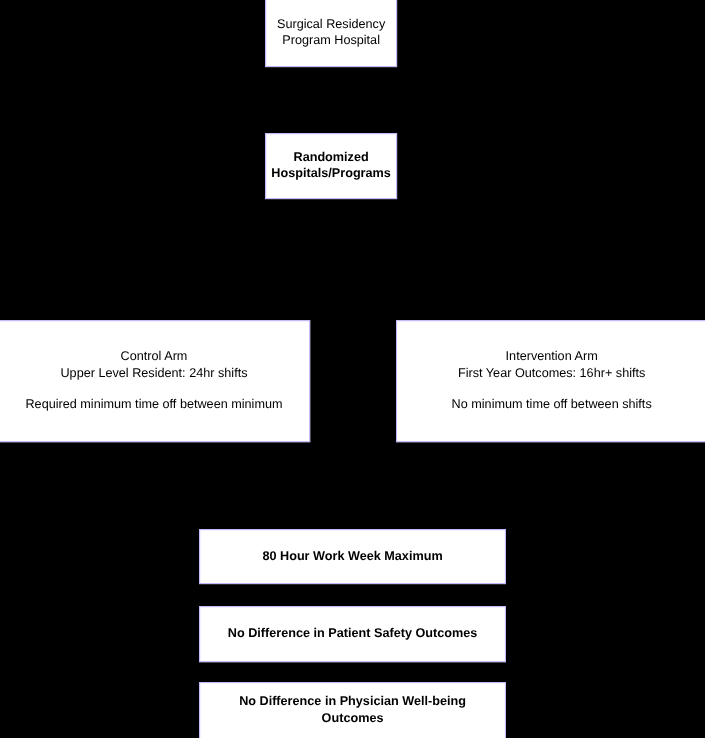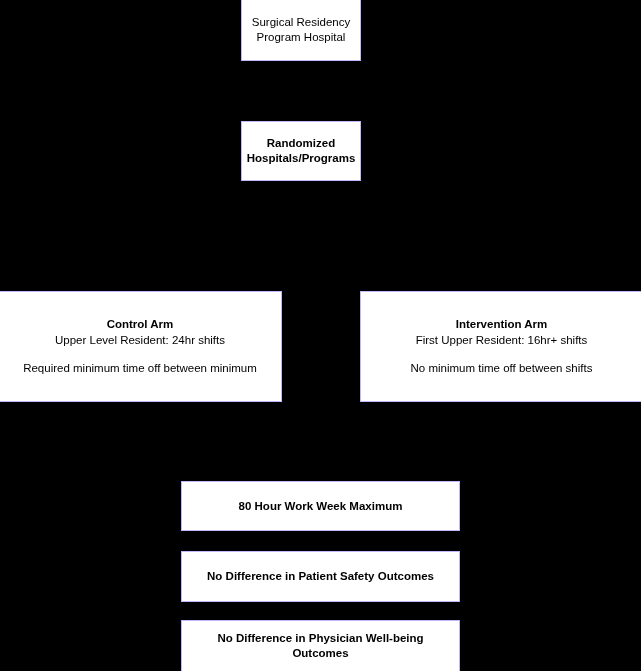--- a/index.html
+++ b/index.html
@@ -70,21 +70,21 @@
   }
   .node-control {
     left: -2px;
     width: 284px;
   }
   .node-intervention {
     left: 360px;
     width: 283px;
   }
   .node-arm .title {
-    font-weight: 700;
+    font-weight: 400;
     display: block;
     width: 100%;
     margin-bottom: 1px;
   }
   
   .node-outcome {
     left: 181px;
     width: 279px;
     font-size: 11.5px;
     font-weight: 700;
@@ -110,21 +110,21 @@
 
   <div class="node node-arm node-control">
     <span class="line title">Control Arm</span>
     <span class="line">Upper Level Resident: 24hr shifts</span>
     <span class="spacer"></span>
     <span class="line">Required minimum time off between minimum</span>
   </div>
 
   <div class="node node-arm node-intervention">
     <span class="line title">Intervention Arm</span>
-    <span class="line">First Upper Resident: 16hr+ shifts</span>
+    <span class="line">First Year Outcomes: 16hr+ shifts</span>
     <span class="spacer"></span>
     <span class="line">No minimum time off between shifts</span>
   </div>
 
   <div class="node node-outcome outcome-1">
     <span class="line">80 Hour Work Week Maximum</span>
   </div>
 
   <div class="node node-outcome outcome-2">
     <span class="line">No Difference in Patient Safety Outcomes</span>

